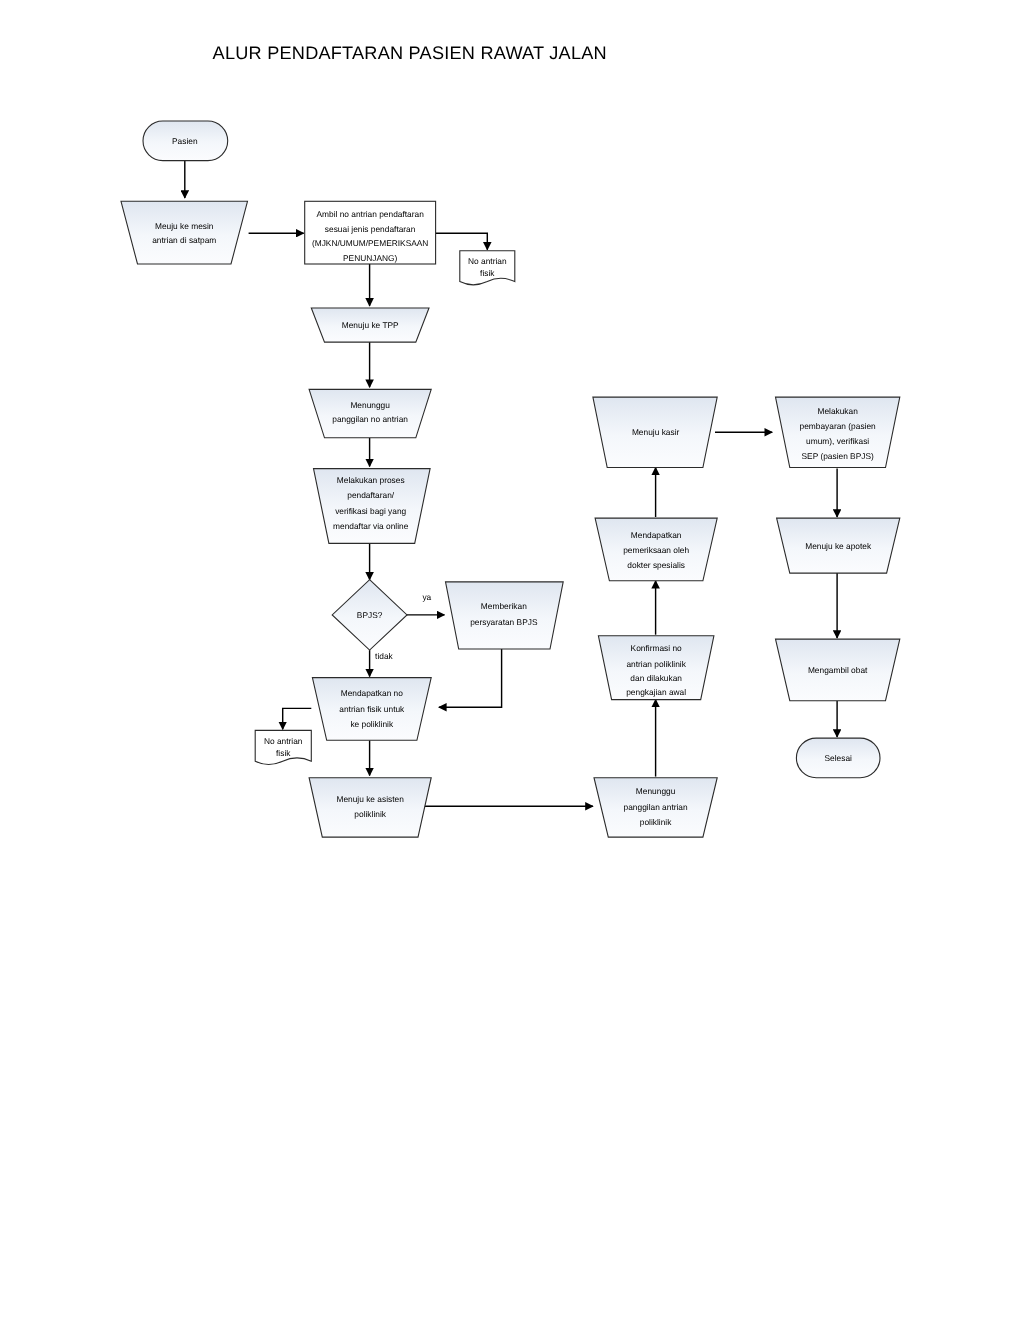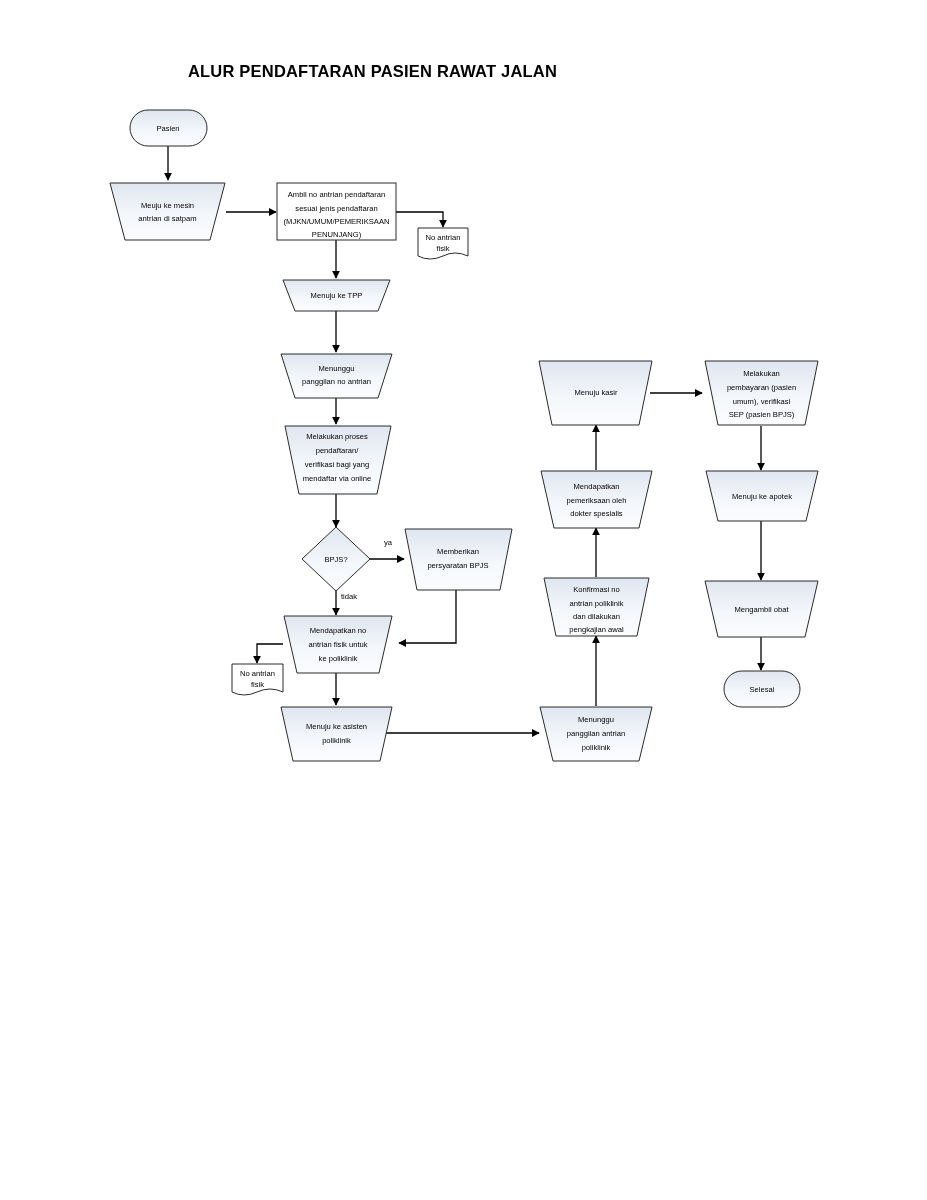--- a/index.html
+++ b/index.html
@@ -10,26 +10,26 @@
   body {
     width: 927px;
     height: 1200px;
     font-family: "Liberation Sans", sans-serif;
     color: #000000;
     position: relative;
     overflow: hidden;
   }
   #diagram-title {
     position: absolute;
-    top: 62px;
+    top: 40px;
     left: 0;
     width: 745px;
     text-align: center;
     font-size: 16.5px;
-    font-weight: bold;
+    font-weight: normal;
     letter-spacing: 0.2px;
     color: #000;
   }
   #flow-svg {
     position: absolute;
     top: 0;
     left: 0;
   }
   .shape-fill {
     fill: url(#shapeGrad);

